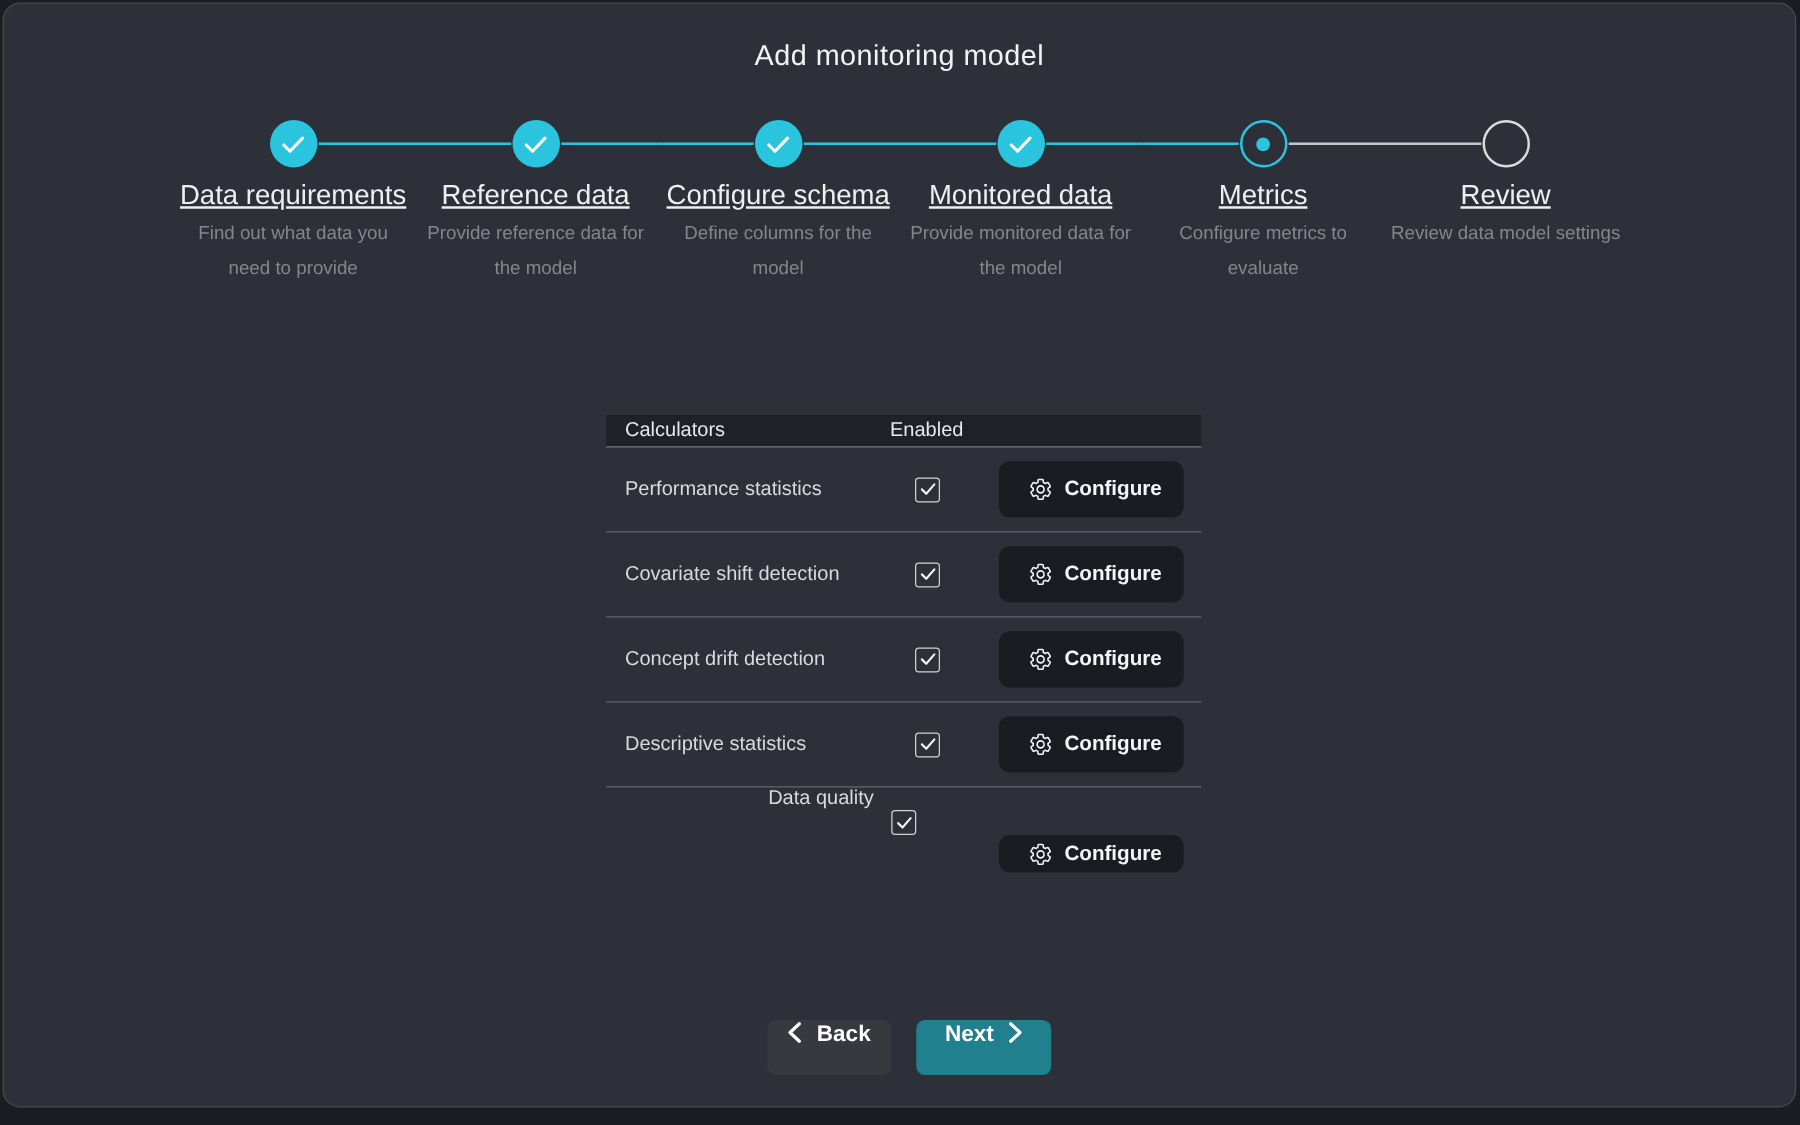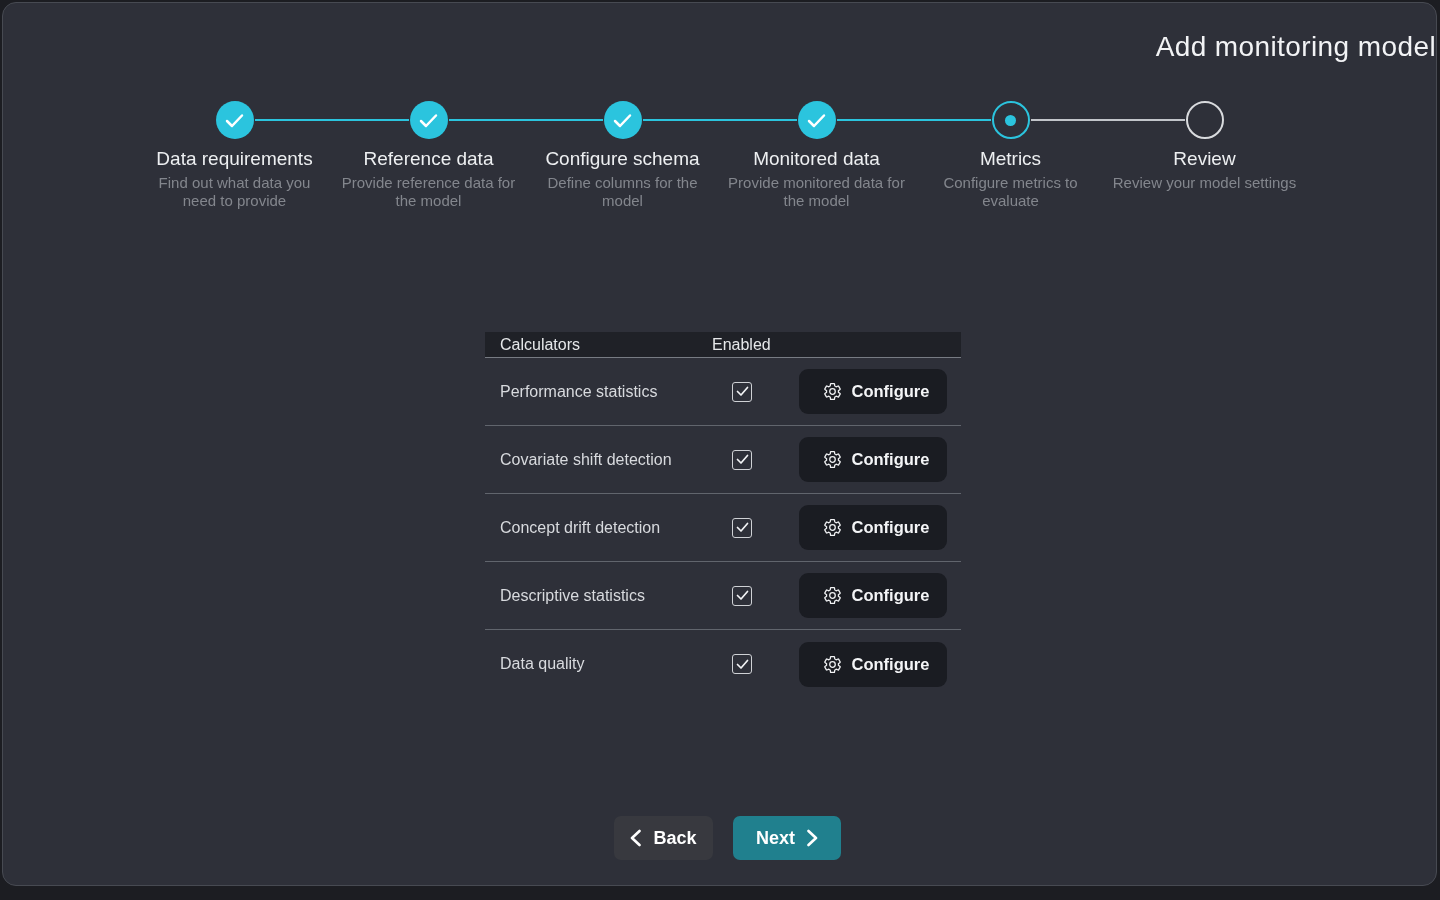--- a/index.html
+++ b/index.html
@@ -12,22 +12,22 @@
   }
   .card {
     position: absolute; left: 2px; top: 2px; width: 1435px; height: 884px;
     background: #2e3039;
     border: 1px solid #474a52;
     border-radius: 14px;
     overflow: hidden;
   }
   .page-title {
     margin-top: 28px;
-    text-align: right;
-    font-size: 28px;
+    text-align: center;
+    font-size: 23px;
     font-weight: 400;
     letter-spacing: 0.4px;
     color: #f2f3f5;
   }
   
   .stepper { display: flex; justify-content: center; margin-top: 38px; }
   .step { width: 194px; }
   .step-track { position: relative; height: 38px; }
   .line { position: absolute; top: 18px; height: 2px; background: #2bc4de; }
   .line-l { left: 0; width: calc(50% - 20px); }
@@ -40,60 +40,60 @@
     width: 38px; height: 38px; border-radius: 50%;
     margin: 0 auto; position: relative;
     display: flex; align-items: center; justify-content: center;
   }
   .step.complete .dot { background: #2bc4de; }
   .step.current  .dot { border: 2px solid #2bc4de; background: transparent; }
   .step.upcoming .dot { border: 2px solid #d9dbde; background: transparent; }
   .inner-dot { width: 11px; height: 11px; border-radius: 50%; background: #2bc4de; }
   .step-label {
     margin-top: 9px; text-align: center;
-    font-size: 19px; color: #edeff1;
+    font-size: 22px; color: #edeff1; text-decoration: underline;
   }
   .step-desc {
     width: 186px; margin: 4px auto 0; text-align: center;
-    font-size: 15px; line-height: 18px; color: #83868d;
+    font-size: 15px; line-height: 28px; color: #83868d;
   }
   
   .calc-table { position: absolute; left: 482px; top: 329px; width: 476px; }
   .thead {
     height: 26px; background: #1f2127;
     display: flex; align-items: center;
     font-size: 16px; color: #e6e8ea;
     border-bottom: 1px solid #777b83;
   }
   .th-calc { margin-left: 15px; width: 212px; }
   .trow {
     height: 68px; display: flex; align-items: center;
     border-bottom: 1px solid #61656d;
   }
-  .trow:last-child { border-bottom: none; }
+  .trow:last-child { border-bottom: none; flex-direction: column; }
   .row-label { margin-left: 15px; width: 232px; font-size: 16px; color: #d8dade; }
   .checkbox {
     width: 20px; height: 20px; flex: none;
     border: 1.6px solid #cfd1d5; border-radius: 3px;
     background: transparent;
     display: flex; align-items: center; justify-content: center;
     cursor: pointer; padding: 0;
   }
   .config-btn {
     margin-left: auto; margin-right: 14px;
     width: 148px; height: 45px;
     background: #1a1c22; border: none; border-radius: 9px;
     display: flex; align-items: center; justify-content: center; gap: 10px;
     color: #f4f5f7; font-size: 16.5px; font-weight: 700;
     font-family: inherit; cursor: pointer; padding-left: 12px;
   }
   
   .nav-btn {
     position: absolute; top: 813px; height: 44px;
-    display: flex; align-items: center; justify-content: center; gap: 12px;
+    display: flex; align-items: flex-start; justify-content: center; gap: 12px;
     border: none; border-radius: 7px;
     font-family: inherit; font-size: 18px; font-weight: 700; color: #ffffff;
     cursor: pointer;
   }
   .back-btn { left: 611px; width: 99px; background: #38393f; }
   .next-btn { left: 730px; width: 108px; background: #20808e; }
   svg { display: block; }
 </style>
 </head>
 <body>
@@ -173,21 +173,21 @@
       <div class="step-desc">Configure metrics to evaluate</div>
     </div>
 
     <div class="step upcoming">
       <div class="step-track">
         <div class="line line-l"></div>
 
         <div class="dot"></div>
       </div>
       <div class="step-label">Review</div>
-      <div class="step-desc">Review your model settings</div>
+      <div class="step-desc">Review data model settings</div>
     </div>
 
   </div>
 
   <div class="calc-table">
     <div class="thead">
       <span class="th-calc">Calculators</span>
       <span class="th-enabled">Enabled</span>
     </div>
 

